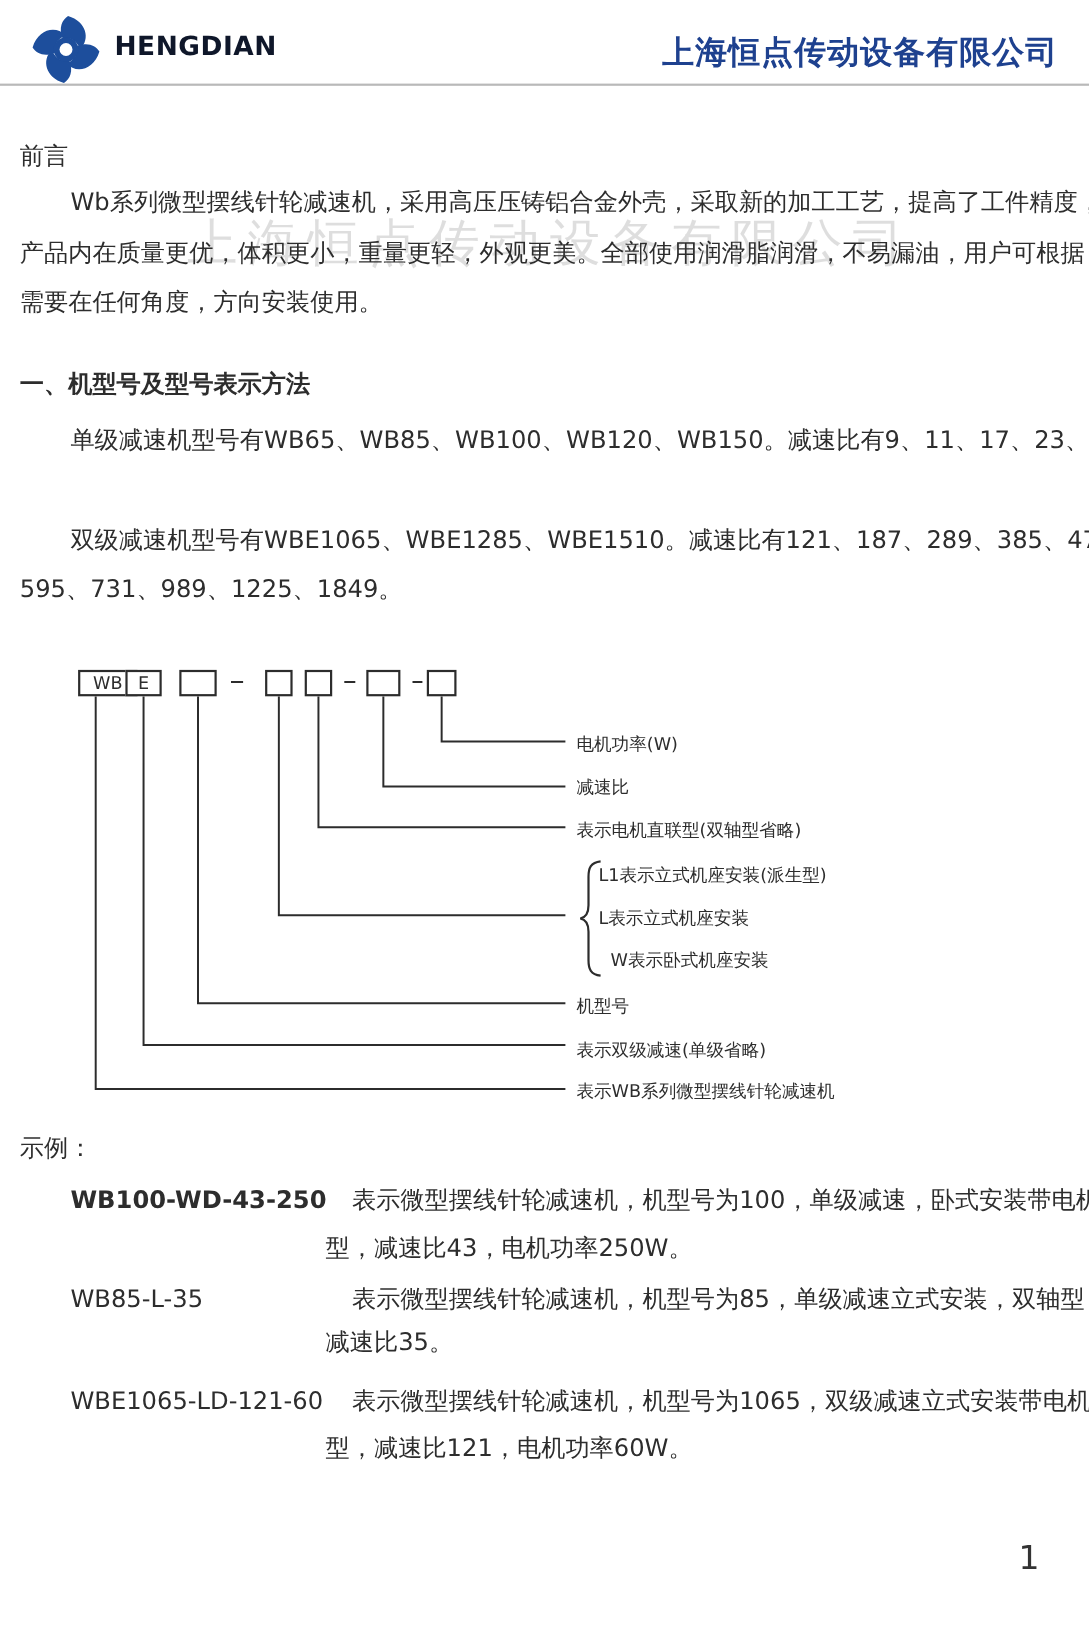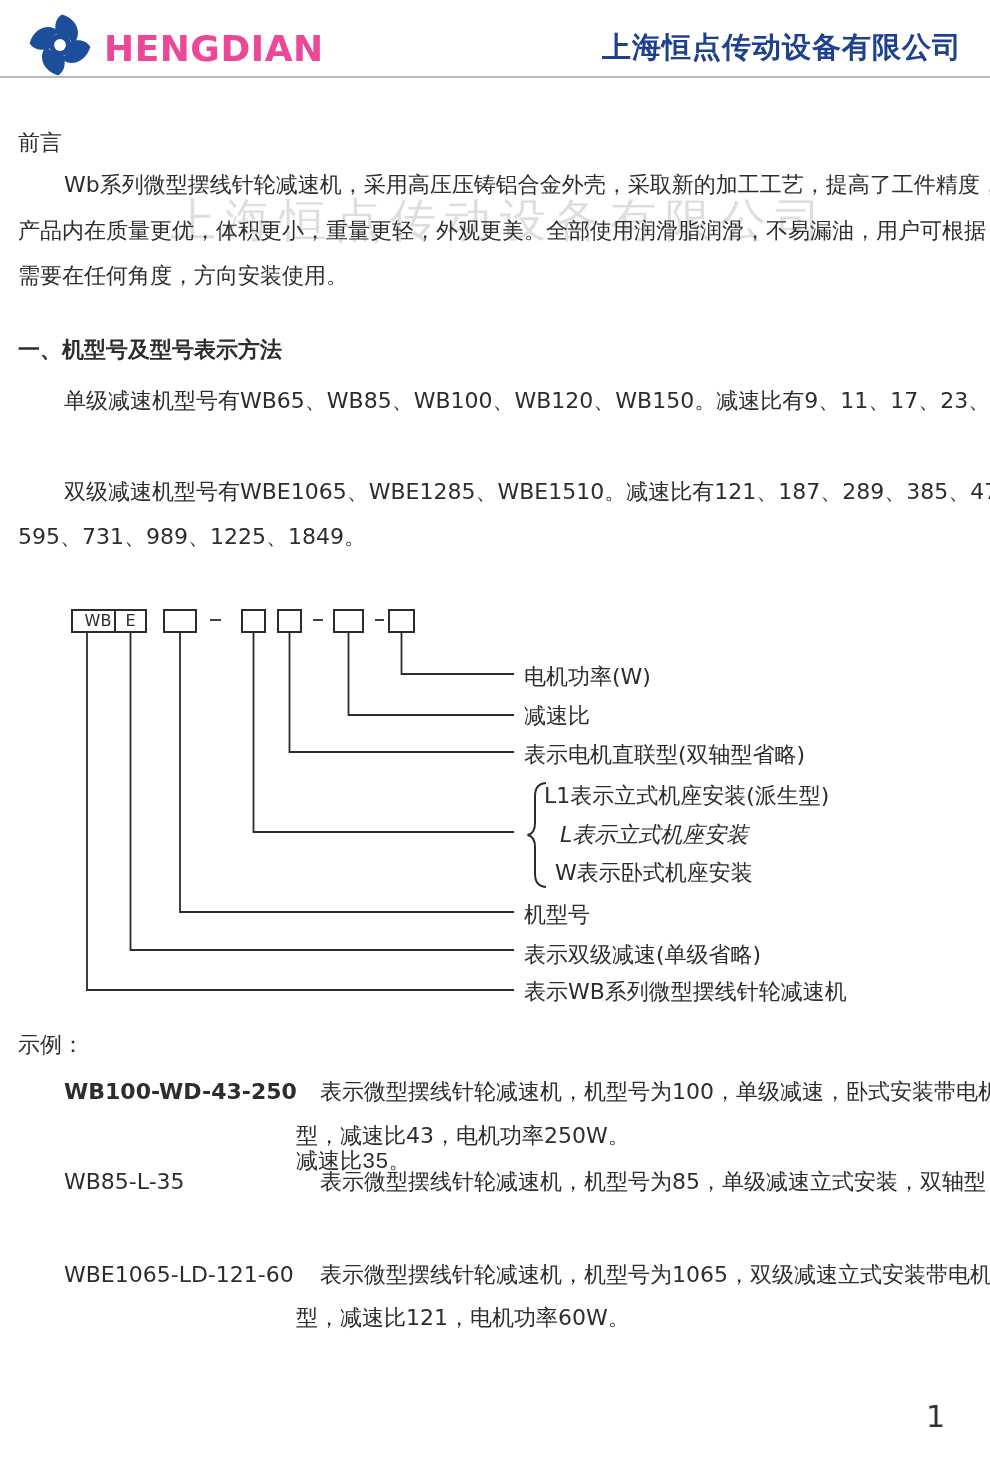--- a/index.html
+++ b/index.html
@@ -2,29 +2,29 @@
 <html><head>
 <meta charset="utf-8">
 <style>
   html,body { margin:0; padding:0; background:#ffffff; }
   .page {
     position:relative; width:990px; height:1483px; background:#ffffff;
     font-family:"DejaVu Sans", sans-serif; color:#2d2d2d; overflow:hidden;
   }
   .abs { position:absolute; white-space:nowrap; }
   .t22 { font-size:22px; line-height:30px; }
-  .t18 { font-size:22px; line-height:24px; }
+  .t18 { font-size:16px; line-height:24px; }
   .bold { font-weight:bold; }
   .header-rule { position:absolute; left:0; top:76px; width:990px; height:2px; background:#b9b9b9; }
   .company {
     position:absolute; right:28px; top:28px; font-size:29px; font-weight:bold;
     font-family:"Liberation Serif", serif; color:#1e418f; letter-spacing:1px; white-space:nowrap;
   }
-  .logo-text { position:absolute; left:104px; top:28px; font-size:36px; font-weight:600;
-    color:#ec4899; letter-spacing:0.5px; }
+  .logo-text { position:absolute; left:104px; top:28px; font-size:24px; font-weight:600;
+    color:#0f172a; letter-spacing:0.5px; }
   .watermark {
     position:absolute; left:170px; top:190px; font-size:46px; letter-spacing:9px;
     color:rgba(0,0,0,0.13); white-space:nowrap;
   }
   .dbox {
     position:absolute; top:609px; height:24px; box-sizing:border-box;
     border:2px solid #2c2c2c; background:#ffffff; text-align:center;
     font-size:16px; line-height:20px;
   }
   .diagram-svg { position:absolute; left:0; top:595px; }
@@ -85,35 +85,35 @@
   <div class="dbox" style="left:163px; width:34px;"></div>
   <div class="dbox" style="left:241px; width:25px;"></div>
   <div class="dbox" style="left:277px; width:25px;"></div>
   <div class="dbox" style="left:333px; width:31px;"></div>
   <div class="dbox" style="left:388px; width:27px;"></div>
 
   <div class="abs t18" style="left:524px; top:665px;">电机功率(W)</div>
   <div class="abs t18" style="left:524px; top:704px;text-align:right;">减速比</div>
   <div class="abs t18" style="left:524px; top:743px;">表示电机直联型(双轴型省略)</div>
   <div class="abs t18" style="left:544px; top:784px;">L1表示立式机座安装(派生型)</div>
-  <div class="abs t18" style="left:560px; top:823px;font-style:italic;">L表示立式机座安装</div>
+  <div class="abs t18" style="left:544px; top:823px;">L表示立式机座安装</div>
   <div class="abs t18" style="left:544px; top:861px;margin-left:11px;">W表示卧式机座安装</div>
   <div class="abs t18" style="left:524px; top:903px;">机型号</div>
   <div class="abs t18" style="left:524px; top:943px;">表示双级减速(单级省略)</div>
   <div class="abs t18" style="left:524px; top:980px;">表示WB系列微型摆线针轮减速机</div>
 
   <div class="abs t22" style="left:18px; top:1030px;">示例：</div>
 
   <div class="abs t22" style="left:64px;  top:1077px;font-weight:bold;">WB100-WD-43-250</div>
   <div class="abs t22" style="left:320px; top:1077px;">表示微型摆线针轮减速机，机型号为100，单级减速，卧式安装带电机</div>
   <div class="abs t22" style="left:296px; top:1121px;">型，减速比43，电机功率250W。</div>
 
   <div class="abs t22" style="left:64px;  top:1167px;">WB85-L-35</div>
   <div class="abs t22" style="left:320px; top:1167px;">表示微型摆线针轮减速机，机型号为85，单级减速立式安装，双轴型，</div>
-  <div class="abs t22" style="left:296px; top:1148px;font-family:Liberation Mono, monospace;">减速比35。</div>
+  <div class="abs t22" style="left:296px; top:1206px;">减速比35。</div>
 
   <div class="abs t22" style="left:64px;  top:1260px;">WBE1065-LD-121-60</div>
   <div class="abs t22" style="left:320px; top:1260px;">表示微型摆线针轮减速机，机型号为1065，双级减速立式安装带电机</div>
   <div class="abs t22" style="left:296px; top:1303px;">型，减速比121，电机功率60W。</div>
 
   <div class="pagenum">1</div>
 
 </div>
 
 </body></html>

